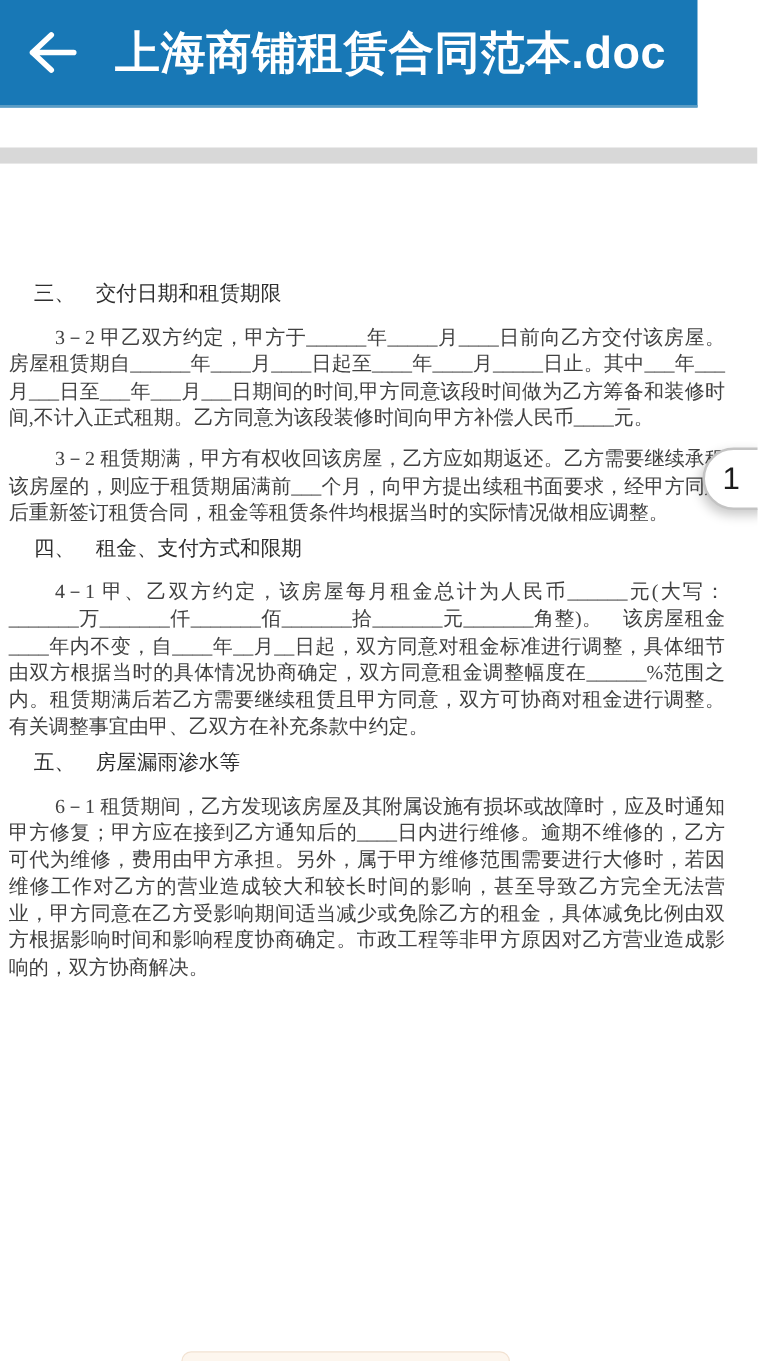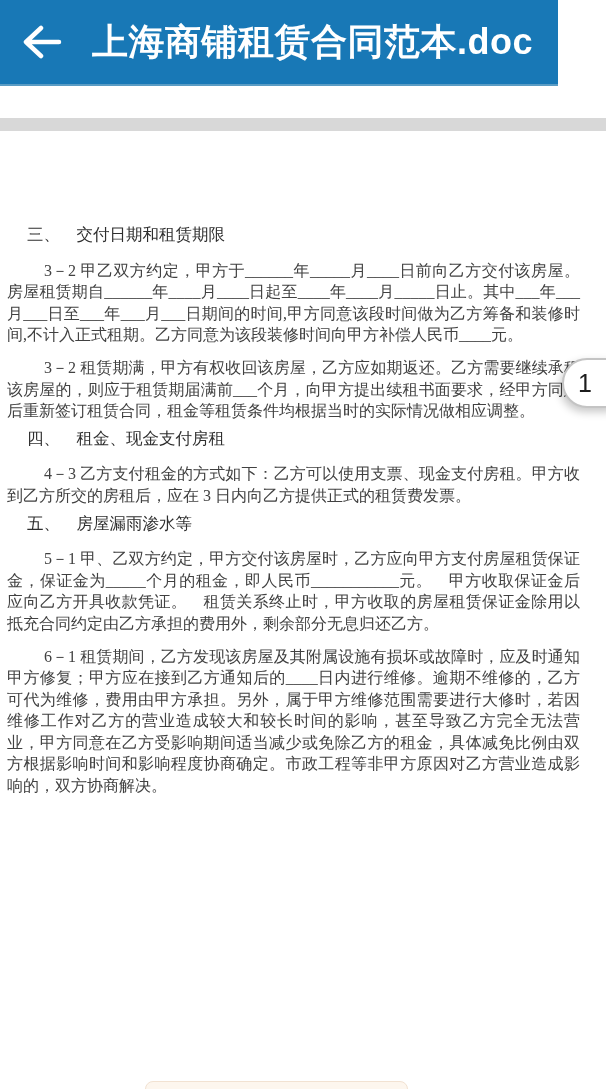--- a/index.html
+++ b/index.html
@@ -69,25 +69,24 @@
 
 <div class="topgap"></div>
 <div class="divider"></div>
 
 <div class="doc">
 
   <h3>三、　交付日期和租赁期限</h3>
   <p>3－2 甲乙双方约定，甲方于______年_____月____日前向乙方交付该房屋。房屋租赁期自______年____月____日起至____年____月_____日止。其中___年___月___日至___年___月___日期间的时间,甲方同意该段时间做为乙方筹备和装修时间,不计入正式租期。乙方同意为该段装修时间向甲方补偿人民币____元。</p>
   <p>3－2 租赁期满，甲方有权收回该房屋，乙方应如期返还。乙方需要继续承租该房屋的，则应于租赁期届满前___个月，向甲方提出续租书面要求，经甲方同意后重新签订租赁合同，租金等租赁条件均根据当时的实际情况做相应调整。</p>
 
-  <h3>四、　租金、现金支付房租</h3>
-  <p>4－3 乙方支付租金的方式如下：乙方可以使用支票、现金支付房租。甲方收到乙方所交的房租后，应在 3 日内向乙方提供正式的租赁费发票。</p>
+  <h3>四、　租金、支付方式和限期</h3>
+  <p>4－1 甲、乙双方约定，该房屋每月租金总计为人民币______元(大写：_______万_______仟_______佰_______拾_______元_______角整)。　该房屋租金____年内不变，自____年__月__日起，双方同意对租金标准进行调整，具体细节由双方根据当时的具体情况协商确定，双方同意租金调整幅度在______%范围之内。租赁期满后若乙方需要继续租赁且甲方同意，双方可协商对租金进行调整。有关调整事宜由甲、乙双方在补充条款中约定。</p>
 
   <h3>五、　房屋漏雨渗水等</h3>
-  <p>5－1 甲、乙双方约定，甲方交付该房屋时，乙方应向甲方支付房屋租赁保证金，保证金为_____个月的租金，即人民币___________元。　甲方收取保证金后应向乙方开具收款凭证。　租赁关系终止时，甲方收取的房屋租赁保证金除用以抵充合同约定由乙方承担的费用外，剩余部分无息归还乙方。</p>
 
   <p>6－1 租赁期间，乙方发现该房屋及其附属设施有损坏或故障时，应及时通知甲方修复；甲方应在接到乙方通知后的____日内进行维修。逾期不维修的，乙方可代为维修，费用由甲方承担。另外，属于甲方维修范围需要进行大修时，若因维修工作对乙方的营业造成较大和较长时间的影响，甚至导致乙方完全无法营业，甲方同意在乙方受影响期间适当减少或免除乙方的租金，具体减免比例由双方根据影响时间和影响程度协商确定。市政工程等非甲方原因对乙方营业造成影响的，双方协商解决。</p>
 
 </div>
 
 <div class="page-pill">
   <span>1</span>
 </div>
 
 <div class="bottom-peek"></div>

